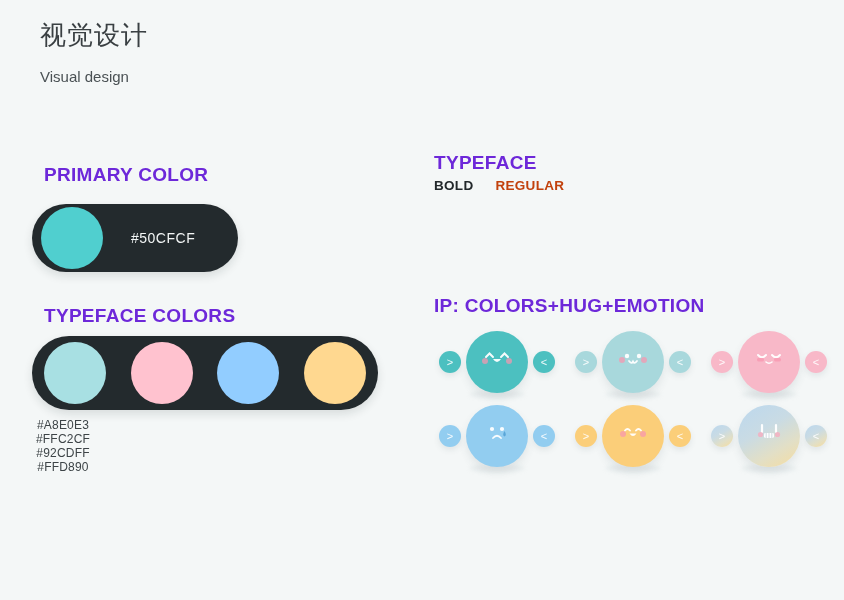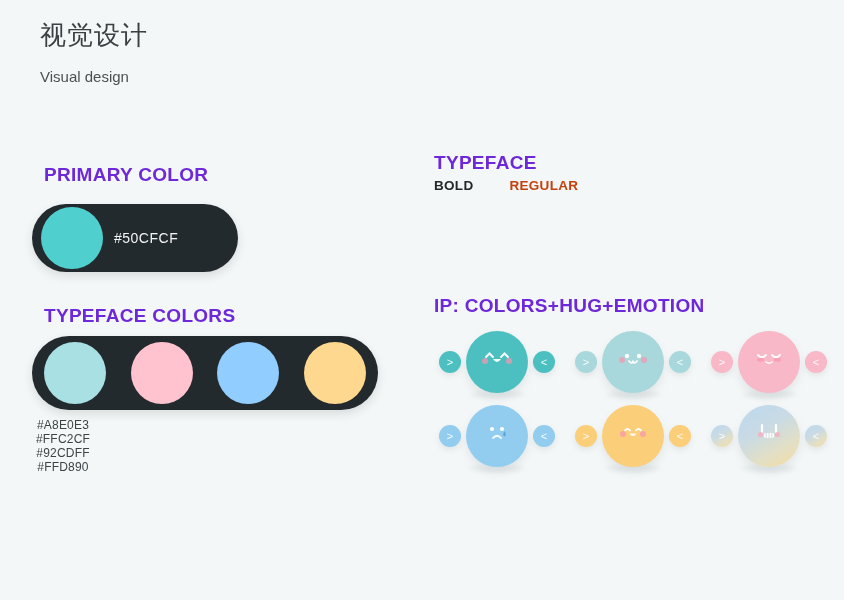--- a/index.html
+++ b/index.html
@@ -71,21 +71,21 @@
     height: 62px;
     border-radius: 50%;
     background: #50cfcf;
     margin-left: 9px;
     flex: none;
   }
   .primary-hex {
     color: #f2f5f5;
     font-size: 14px;
     letter-spacing: 0.5px;
-    margin-left: 11px;
+    margin-left: 28px;
     font-family: "Liberation Sans", sans-serif;
   }
 
   .secondary-pill {
     position: absolute;
     left: -12px;
     top: 31px;
     width: 346px;
     height: 74px;
     justify-content: space-around;
@@ -113,21 +113,21 @@
     letter-spacing: 0.2px;
   }
 
   
   .typeface-block { position: absolute; left: 434px; top: 152px; }
   .type-weights {
     margin-top: 4px;
     font-size: 13.5px;
     display: flex;
     align-items: baseline;
-    gap: 36px;
+    gap: 22px;
   }
   .type-bold { font-weight: bold; letter-spacing: 0.3px; color: #22282b; }
   .type-regular { font-weight: 700; letter-spacing: 0.3px; color: #c2410c; }
   .type-sample {
     margin-top: 20px;
     font-size: 14.5px;
     line-height: 19px;
     letter-spacing: 0.2px;
     color: #22282b;
     white-space: nowrap;

